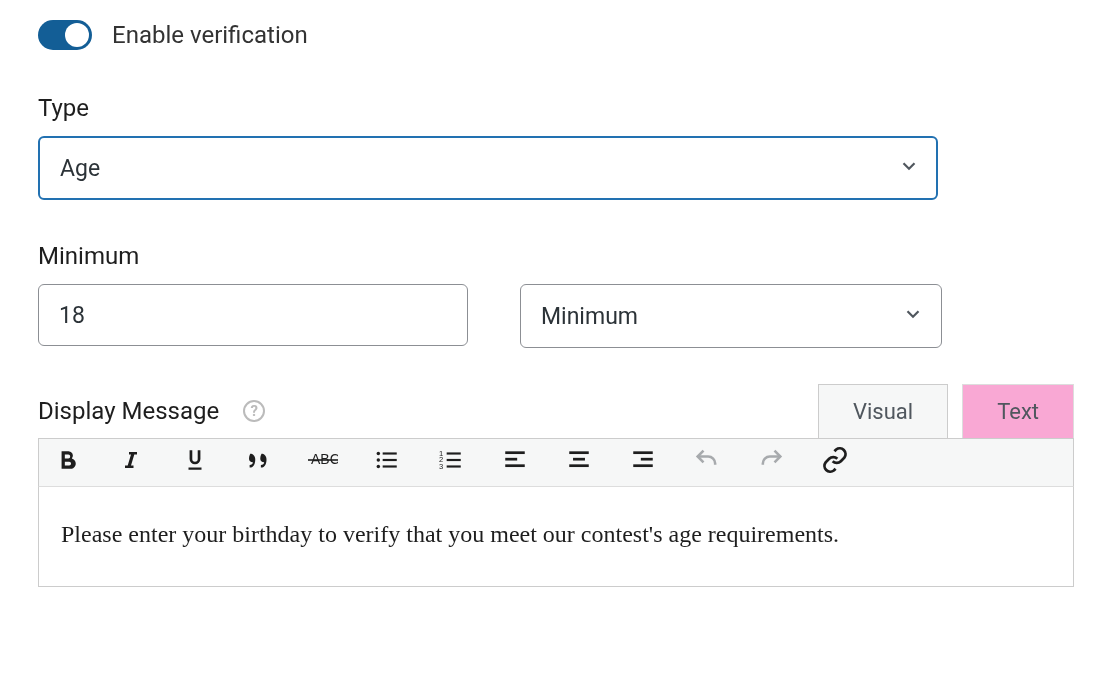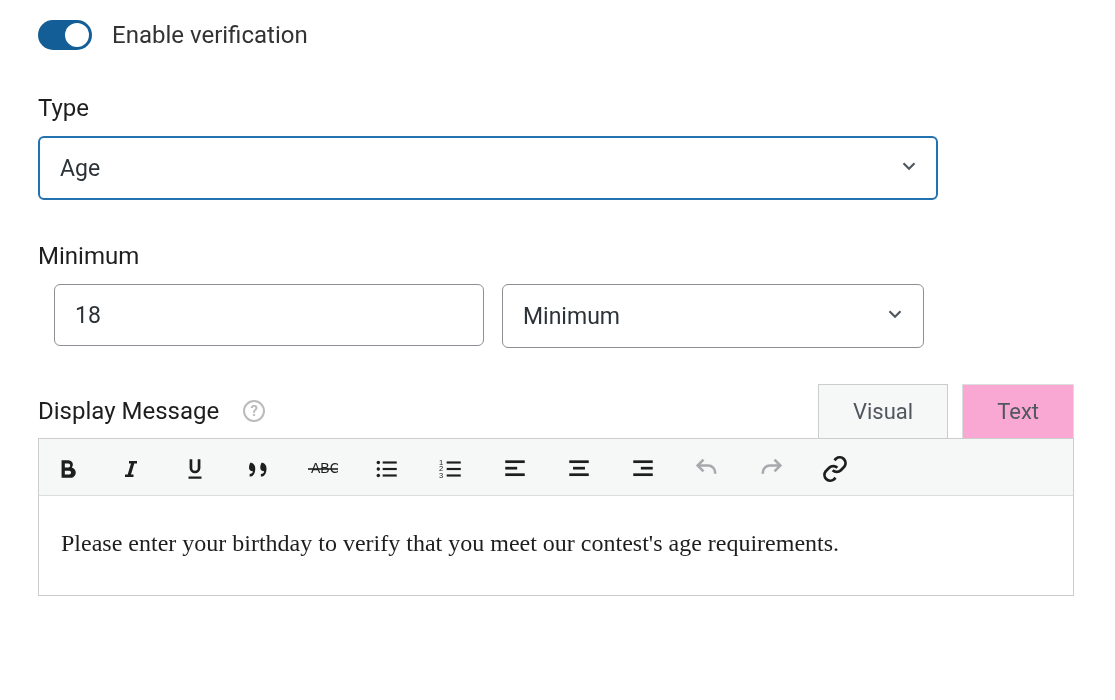--- a/index.html
+++ b/index.html
@@ -67,22 +67,21 @@
     .chevron {
       position: absolute;
       right: 18px;
       top: 50%;
       transform: translateY(-50%);
       pointer-events: none;
     }
     .criteria-section { margin-bottom: 36px; }
     .criteria-row {
       display: flex;
-      gap: 18px;
-      margin-left: 16px;
+      gap: 52px;
     }
     .criteria-input {
       width: 430px;
       height: 62px;
       border: 1px solid #8c8f94;
       border-radius: 6px;
       font-size: 23px;
       padding: 0 20px;
       color: #2c3338;
       font-family: inherit;
@@ -129,21 +128,21 @@
       background: #f4f4f4;
       cursor: pointer;
     }
     .tab.active { background: #f6f7f7; border-color: #ccc; }
     .tab.inactive { background: #f9a8d4; border-color: #ddd; }
     .editor-toolbar-wrap {
       width: 1036px;
       border: 1px solid #ccc;
       border-bottom: 1px solid #ddd;
       background: #f6f7f7;
-      padding: 12px 10px 8px 10px;
+      padding: 3px 10px 8px 10px;
       display: flex;
       gap: 28px;
       align-items: flex-end;
     }
     .tb-btn {
       width: 36px;
       height: 36px;
       display: flex;
       align-items: center;
       justify-content: center;

